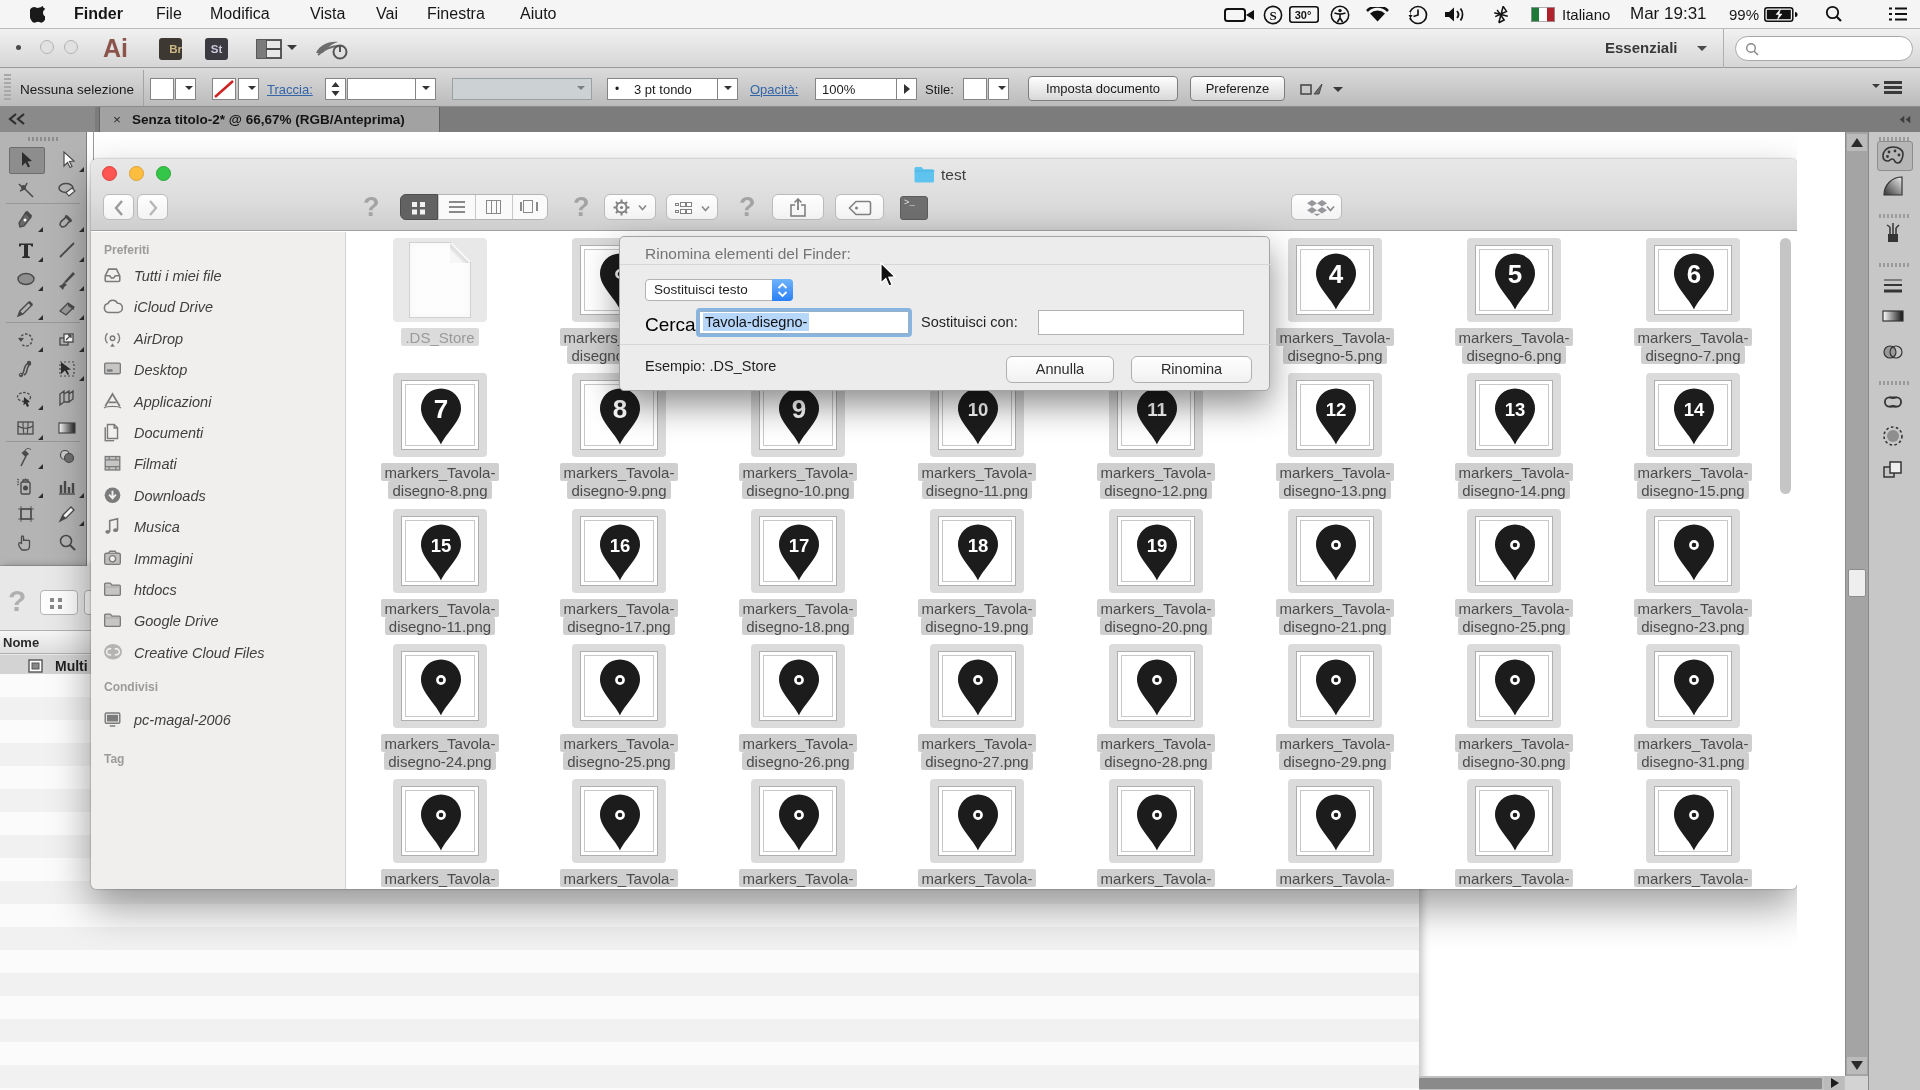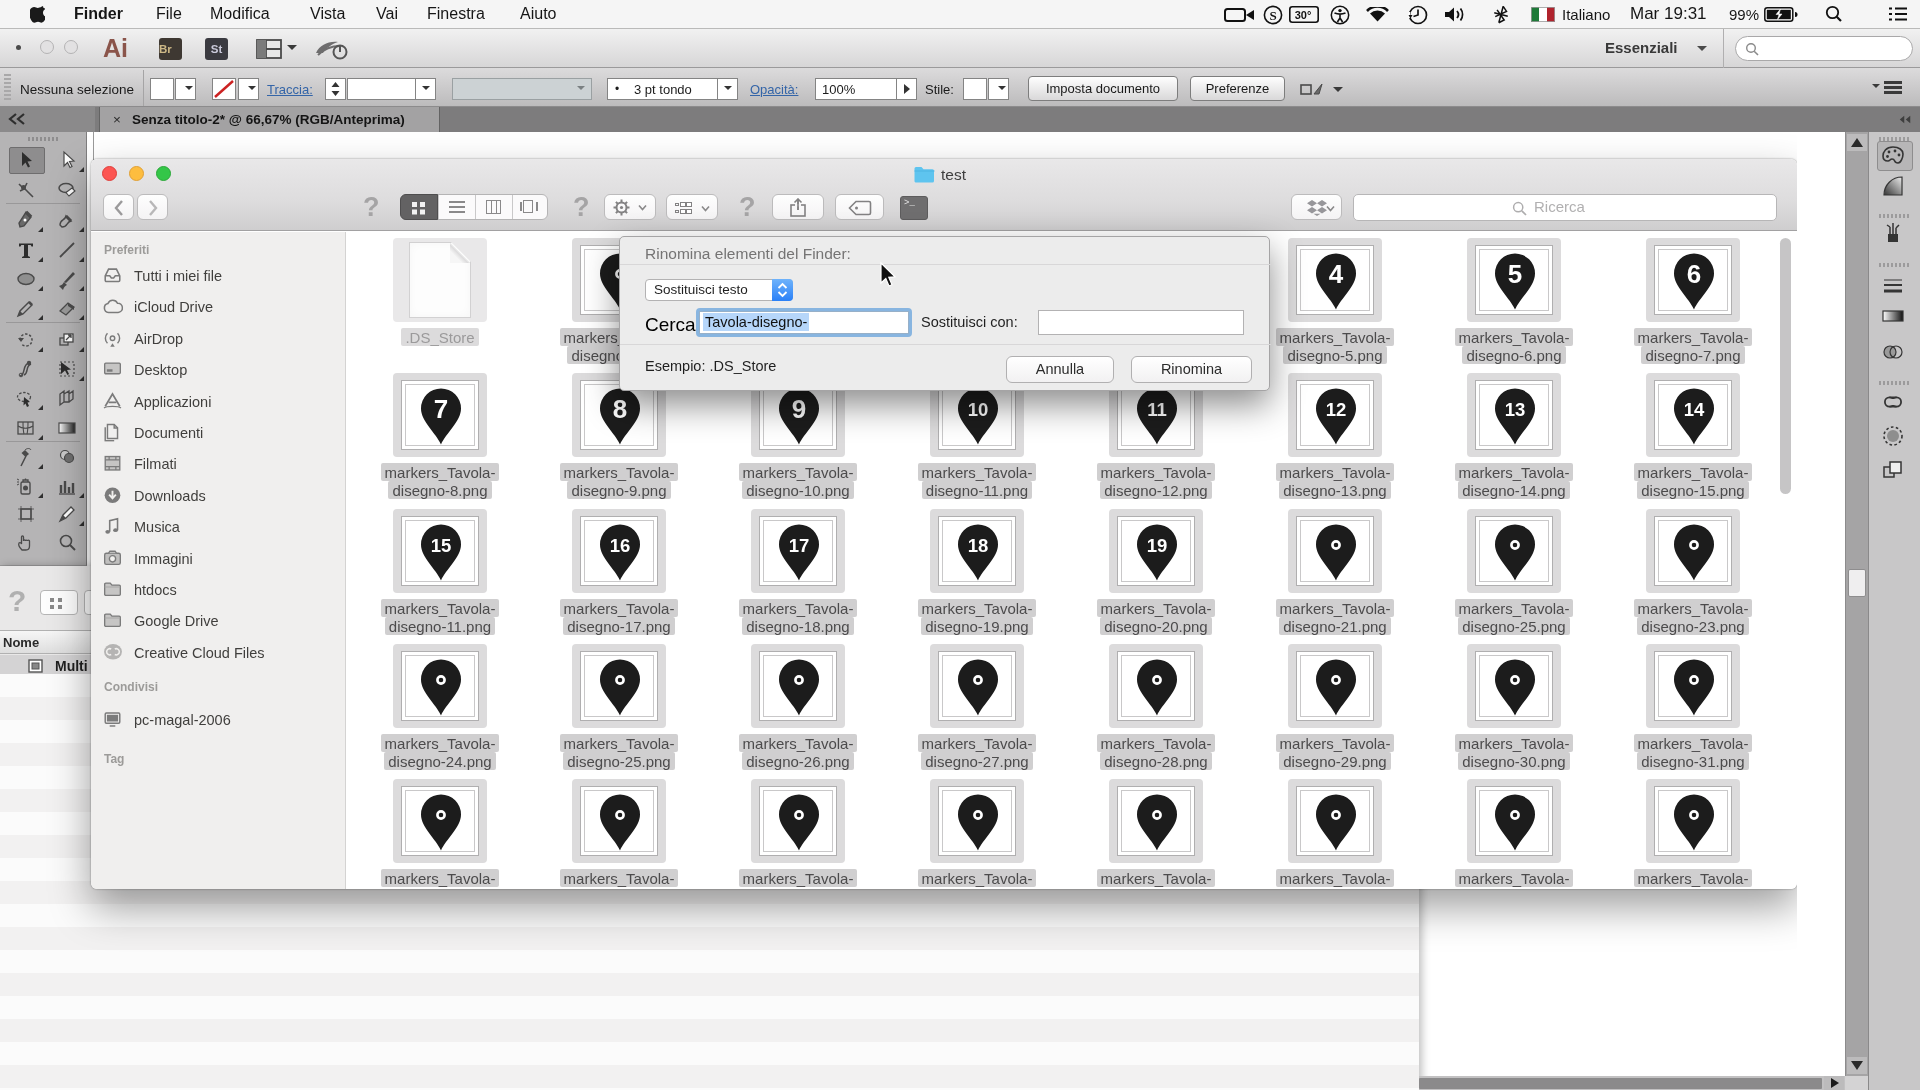--- a/index.html
+++ b/index.html
@@ -51,21 +51,21 @@
 #ftoolbar { position:absolute; left:0; top:0; width:1706px; height:72px;
   background:linear-gradient(#e9e8e9 0%, #dddcdd 60%, #cfcecf 100%);
   border-bottom:1px solid #a2a1a2; border-radius:6px 6px 0 0; }
 .tlight { position:absolute; top:7px; width:15px; height:15px; border-radius:50%; }
 .fbtn { position:absolute; top:35px; height:26px; background:linear-gradient(#fefefe,#f4f3f4);
   border:1px solid #bcbbbc; border-radius:6px; color:#848484; text-align:center; }
 .fq { position:absolute; top:33px; font-size:27px; color:#a5a4a5; font-weight:bold; }
 #fsidebar { position:absolute; left:0; top:73px; width:255px; height:657px; background:#f0efee;
   border-right:1px solid #d4d3d2; }
 .shead { position:absolute; left:13px; font-size:12px; color:#9c9b99; font-weight:bold; }
-.sit { position:absolute; left:14px; height:22px; width:256px; }
+.sit { position:absolute; left:14px; height:22px; width:256px;font-style:italic; }
 .sic { position:absolute; left:-1px; top:1px; transform:scale(1.12); transform-origin:center; }
 .stx { position:absolute; left:29px; top:2px; font-size:14.5px; color:#403f3d; }
 #fcontent { position:absolute; left:256px; top:73px; width:1450px; height:657px; background:#fff;
   overflow:hidden; }
 
 #cells { position:absolute; left:-347px; top:-232px; }
 .cell { position:absolute; width:140px; }
 .selbg { position:absolute; left:23px; top:0; width:94px; height:84px; background:#dcdbdc; border-radius:4px; }
 .thumb { position:absolute; left:31px; top:7px; width:78px; height:70px; background:#fff;
   border:1px solid #b0afb0; }
@@ -179,21 +179,21 @@
       <path d="M7 2.5 h12 M7 8 h12 M7 13.5 h12" stroke="#111" stroke-width="1.8"></path>
       <path d="M1 2.5 h3 M1 8 h3 M1 13.5 h3" stroke="#111" stroke-width="1.8"></path>
     </svg>
 </div>
 
 <div id="appbar">
   <div class="abs" style="left:16px;top:16px;width:5px;height:5px;border-radius:50%;background:#4a4a4a"></div>
   <div class="abs" style="left:40px;top:11px;width:14px;height:14px;border-radius:50%;background:#e2e1e2;border:1px solid #b4b3b4"></div>
   <div class="abs" style="left:64px;top:11px;width:14px;height:14px;border-radius:50%;background:#e2e1e2;border:1px solid #b4b3b4"></div>
   <div class="abs" style="left:103px;top:5px;font-size:25px;font-weight:bold;color:#8a544a">Ai</div>
-  <div class="abs" style="left:159px;top:9px;width:23px;height:22px;background:#3e3832;border-radius:3px;color:#cdb886;font-size:11.5px;font-weight:bold;text-align:left;line-height:22px">Br</div>
+  <div class="abs" style="left:159px;top:9px;width:23px;height:22px;background:#3e3832;border-radius:3px;color:#cdb886;font-size:11.5px;font-weight:bold;text-align:right;line-height:22px">Br</div>
   <div class="abs" style="left:205px;top:9px;width:23px;height:22px;background:#3a3a40;border-radius:3px;color:#c9c9da;font-size:11.5px;font-weight:bold;text-align:center;line-height:22px">St</div>
   <svg class="abs" style="left:256px;top:10px" width="26" height="20" viewBox="0 0 26 20">
       <rect x="1" y="1" width="24" height="18" fill="#e8e8e8" stroke="#4a4a4a" stroke-width="1.8"></rect>
       <path d="M10 1 V19 M10 10 H25" stroke="#4a4a4a" stroke-width="1.8"></path>
       <rect x="1" y="1" width="9" height="18" fill="#7b7b7b"></rect>
     </svg>
   <div class="abs" style="left:287px;top:16px;width:0;height:0;border:5px solid transparent;border-top-color:#3a3a3a"></div>
   <svg class="abs" style="left:314px;top:8px" width="34" height="24" viewBox="0 0 34 24">
       <path d="M2 16 C6 8 14 4 24 5 C18 7 12 11 9 16 Z" fill="#6e6d6e"></path>
       <path d="M4 18 C10 12 18 9 26 9" fill="none" stroke="#6e6d6e" stroke-width="2"></path>
@@ -538,27 +538,20 @@
   <div class="fbtn" style="left:1200px;width:51px">
     <svg width="22" height="18" style="margin-top:4px" viewBox="0 0 22 18">
         <path d="M6 1 L11 4.2 6 7.4 1 4.2 Z M16 1 L21 4.2 16 7.4 11 4.2 Z M6 8 L11 11.2 6 14.4 1 11.2 Z M16 8 L21 11.2 16 14.4 11 11.2 Z" fill="#97969a"></path>
         <path d="M7.5 14.8 L11 17 14.5 14.8" fill="#97969a"></path>
       </svg>
     <svg width="9" height="7" style="position:absolute;right:6px;top:10px" viewBox="0 0 9 7">
         <path d="M1 1.5 l3.5 4 L8 1.5" fill="none" stroke="#8a898a" stroke-width="1.6"></path>
       </svg>
   </div>
 
-  <div class="abs" style="left:1262px;top:35px;width:424px;height:27px;background:#fff;border:1px solid #b7b6b7;border-radius:5px">
-    <svg style="position:absolute;left:158px;top:6px" width="15" height="15" viewBox="0 0 15 15">
-        <circle cx="6.2" cy="6.2" r="4.6" fill="none" stroke="#aeadae" stroke-width="1.5"></circle>
-        <path d="M9.8 9.8 L14 14" stroke="#aeadae" stroke-width="1.7"></path>
-      </svg>
-    <span style="position:absolute;left:180px;top:3px;font-size:15px;color:#b1b0b1">Ricerca</span>
-  </div>
 
   <div id="fsidebar">
     <div class="shead" style="top:11px">Preferiti</div>
 <div class="sit" style="top:34px">
         <span class="sic"><svg width="17" height="17" viewBox="0 0 17 17">
             <path d="M2 9 L5 3 h7 l3 6 v4 a1 1 0 0 1 -1 1 H3 a1 1 0 0 1 -1 -1 Z" fill="none" stroke="#7b7b7b" stroke-width="1.4"></path>
             <path d="M2 9 h4 l1.5 2 h2 L11 9 h4" fill="none" stroke="#7b7b7b" stroke-width="1.4"></path>
           </svg></span>
         <span class="stx">Tutti i miei file</span>
       </div>

